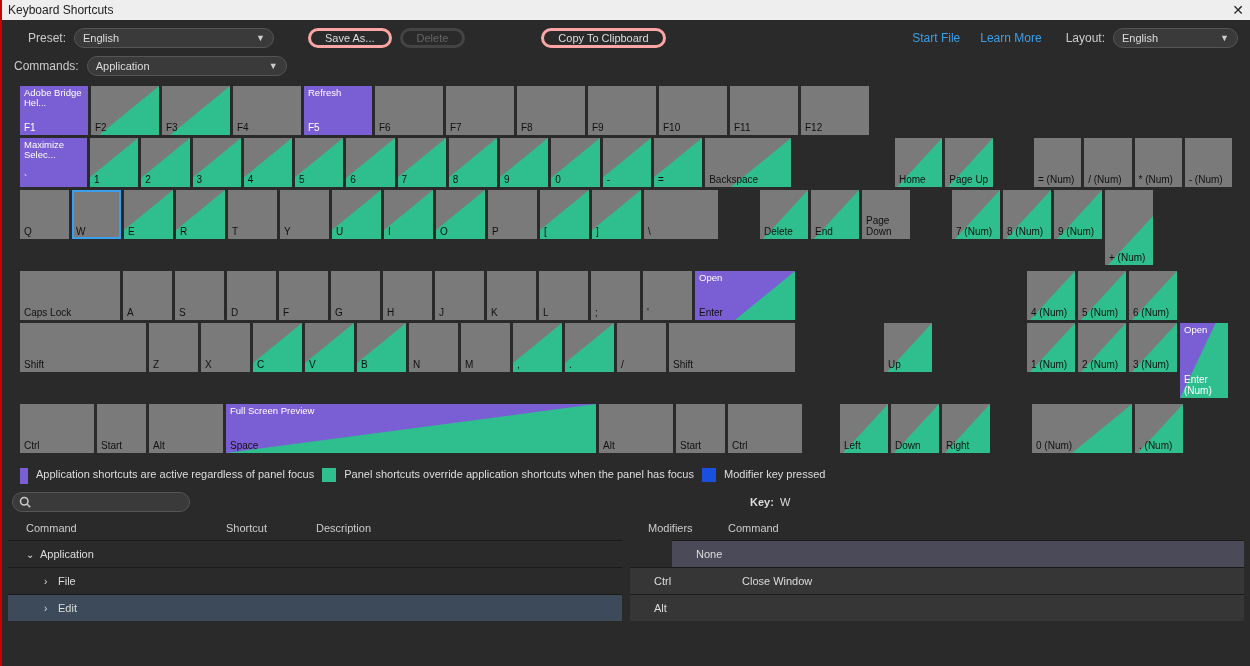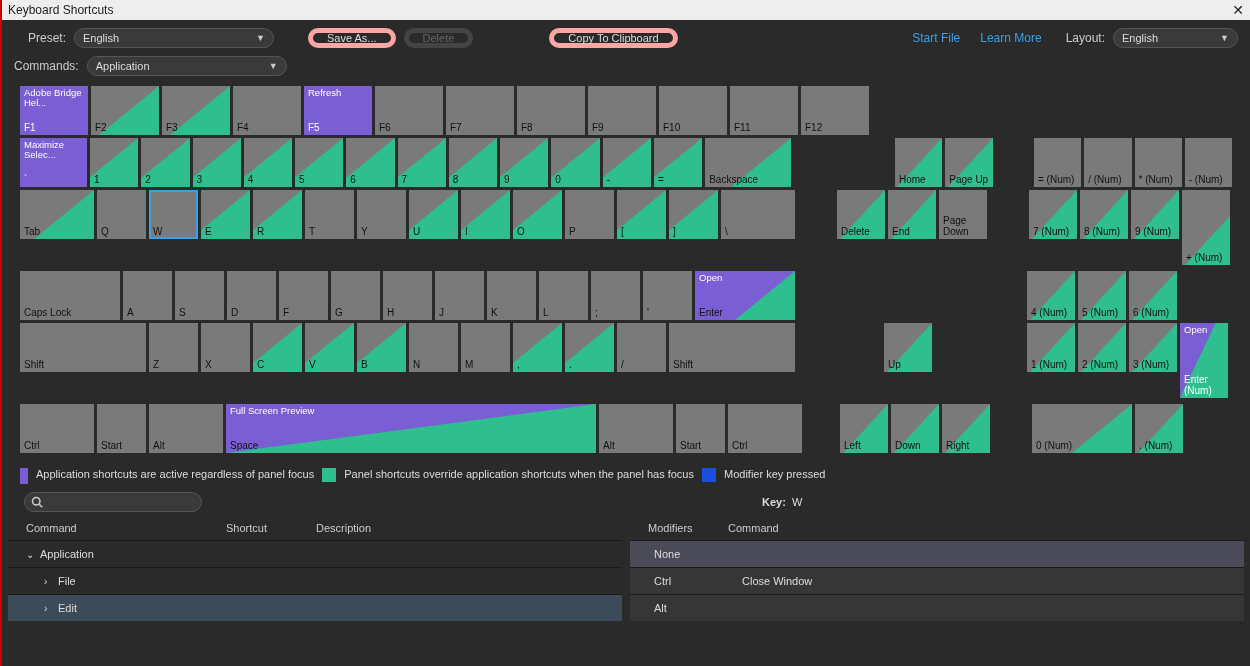--- a/index.html
+++ b/index.html
@@ -43,21 +43,21 @@
     justify-content: space-between;
     padding: 0 8px;
     font-size: 11px;
     cursor: pointer;
   }
   .select.wide { width: 200px; }
   .select.mid { width: 125px; }
   .caret { font-size: 9px; color: #ccc; }
   .btn {
     background: #2a2a2a;
-    border: 5px solid #fca5a5;
+    border: 3px solid #fca5a5;
     color: #ddd;
     border-radius: 10px;
     padding: 2px 14px;
     font-size: 11px;
     cursor: pointer;
     height: 20px;
     display:flex; align-items:center;
   }
   .btn.disabled { color:#666; border-color:#444; }
   .link { color: #3aa0eb; font-size: 12px; cursor:pointer; padding:0 6px; }
@@ -105,21 +105,21 @@
   .w126 { width:126px; }
   .gap-col { width: 46px; }
   .gap-col-big { width: 36px; }
   
   .legend { display:flex; align-items:flex-start; gap:8px; padding:8px 18px 4px 18px; font-size:11px; }
   .sw { width:8px; height:16px; display:inline-block; }
   .sw.p { background:#7a5ed4; }
   .sw.t { background:#2fbf8e; width:14px; height:14px; }
   .sw.b { background:#1a4fe0; width:14px; height:14px; }
   
-  .search-row { padding:4px 22px; display:flex; align-items:center; gap:20px;}
+  .search-row { padding:4px 10px; display:flex; align-items:center; gap:20px;}
   .search {
     background:#3a3a3a; border:1px solid #555; border-radius:10px;
     width:178px; height:20px; display:flex; align-items:center; padding:0 6px;
   }
   .search svg { width:12px; height:12px; }
   .search input { background:transparent; border:none; outline:none; color:#ddd; flex:1; margin-left:4px; font-size:11px;}
   .midlabel { margin-left: 540px; font-size:11px;}
   
   .panels { display:flex; gap:8px; height:185px; padding:0 6px;}
   .panel { flex:1; display:flex; flex-direction:column; }
@@ -132,21 +132,21 @@
   }
   .tree-row.l2 { padding-left:36px; }
   .tree-row.sel { background:#3c4a5a; }
   .chev { width:14px; display:inline-block; font-size:10px; color:#ddd; }
   .panel-right .p-header .c1 { width:80px; }
   .modlist { flex:1; overflow:hidden; }
   .modrow {
     display:flex; align-items:center; height:27px; padding-left:24px;
     border-top:1px solid #1a1a1a; background:#363636;
   }
-  .modrow.sel { background:#4a4a58; }
+  .modrow.sel { background:#4a4a58;margin-left:42px; }
   .modrow .c1 { width:88px; }
   .scrollbar {
     width:10px; background:#2a2a2a;
   }
   .scrollgrab { background:#555; width:10px; height:100%; }
   .panel-right { display:flex; }
   .panel-right-inner { flex:1; display:flex; flex-direction:column;}
   .keycol { display:flex; flex-direction:column; gap:3px; }
   .clusterLine { display:flex; }
 </style>
@@ -297,23 +297,20 @@
       </div>
   <div class="key w48">
         <span class="bot-label">* (Num)</span>
       </div>
   <div class="key w48">
         <span class="bot-label">- (Num)</span>
       </div>
 </div>
 
 <div class="kb-row clusterLine">
-  <div class="key teal-tri w74">
-        <span class="bot-label">Tab</span>
-      </div>
   <div class="key w50">
         <span class="bot-label">Q</span>
       </div>
   <div class="key selected w50">
         <span class="bot-label">W</span>
       </div>
   <div class="key teal-tri w50">
         <span class="bot-label">E</span>
       </div>
   <div class="key teal-tri w50">

